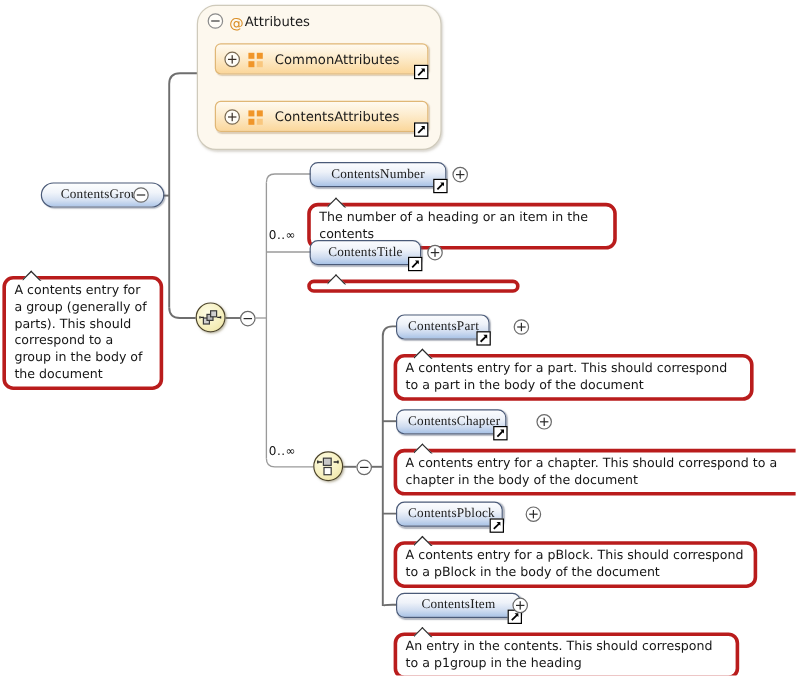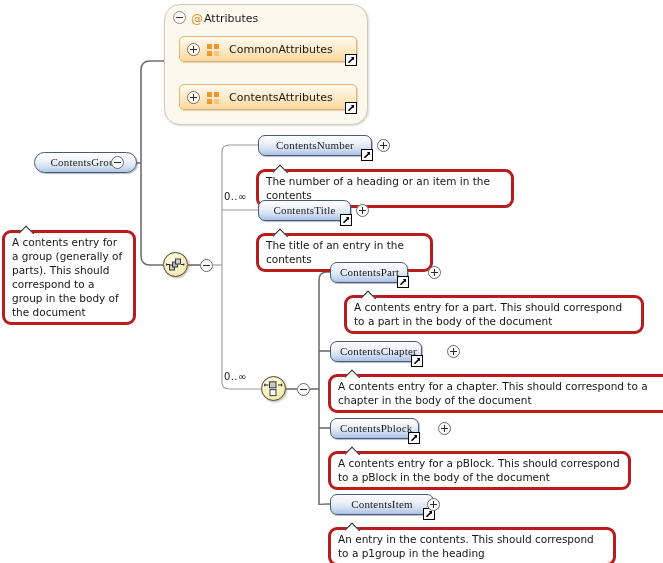--- a/index.html
+++ b/index.html
@@ -399,34 +399,33 @@
     <span class="refmark">
       <svg width="10" height="10" viewBox="0 0 10 10">
         <path d="M2.5,7.8 L7.2,3.1" stroke="#000" stroke-width="1.5" fill="none"></path>
         <path d="M8,2 L8,5.2 L4.8,2 Z" fill="#000"></path>
       </svg>
     </span>
   </div>
   <div class="toggle plus" style="left:356px; top:204px;"></div>
   <div class="bubble" style="left:256px; top:233px; width:177px;">
     <span class="tail"></span>
-    <span>The title of an entry in the contents</span>
   </div>
 
   <div class="node" style="left:330px; top:262px; width:78px;">
     <span class="label">ContentsPart</span>
     <span class="refmark">
       <svg width="10" height="10" viewBox="0 0 10 10">
         <path d="M2.5,7.8 L7.2,3.1" stroke="#000" stroke-width="1.5" fill="none"></path>
         <path d="M8,2 L8,5.2 L4.8,2 Z" fill="#000"></path>
       </svg>
     </span>
   </div>
   <div class="toggle plus" style="left:428px; top:266px;"></div>
-  <div class="bubble" style="left:328px; top:295px; width:300px;margin-left:16px;">
+  <div class="bubble" style="left:328px; top:295px; width:300px;">
     <span class="tail"></span>
     <span>A contents entry for a part. This should correspond to a part in the body of the document</span>
   </div>
 
   <div class="node" style="left:330px; top:341px; width:92px;">
     <span class="label">ContentsChapter</span>
     <span class="refmark">
       <svg width="10" height="10" viewBox="0 0 10 10">
         <path d="M2.5,7.8 L7.2,3.1" stroke="#000" stroke-width="1.5" fill="none"></path>
         <path d="M8,2 L8,5.2 L4.8,2 Z" fill="#000"></path>

